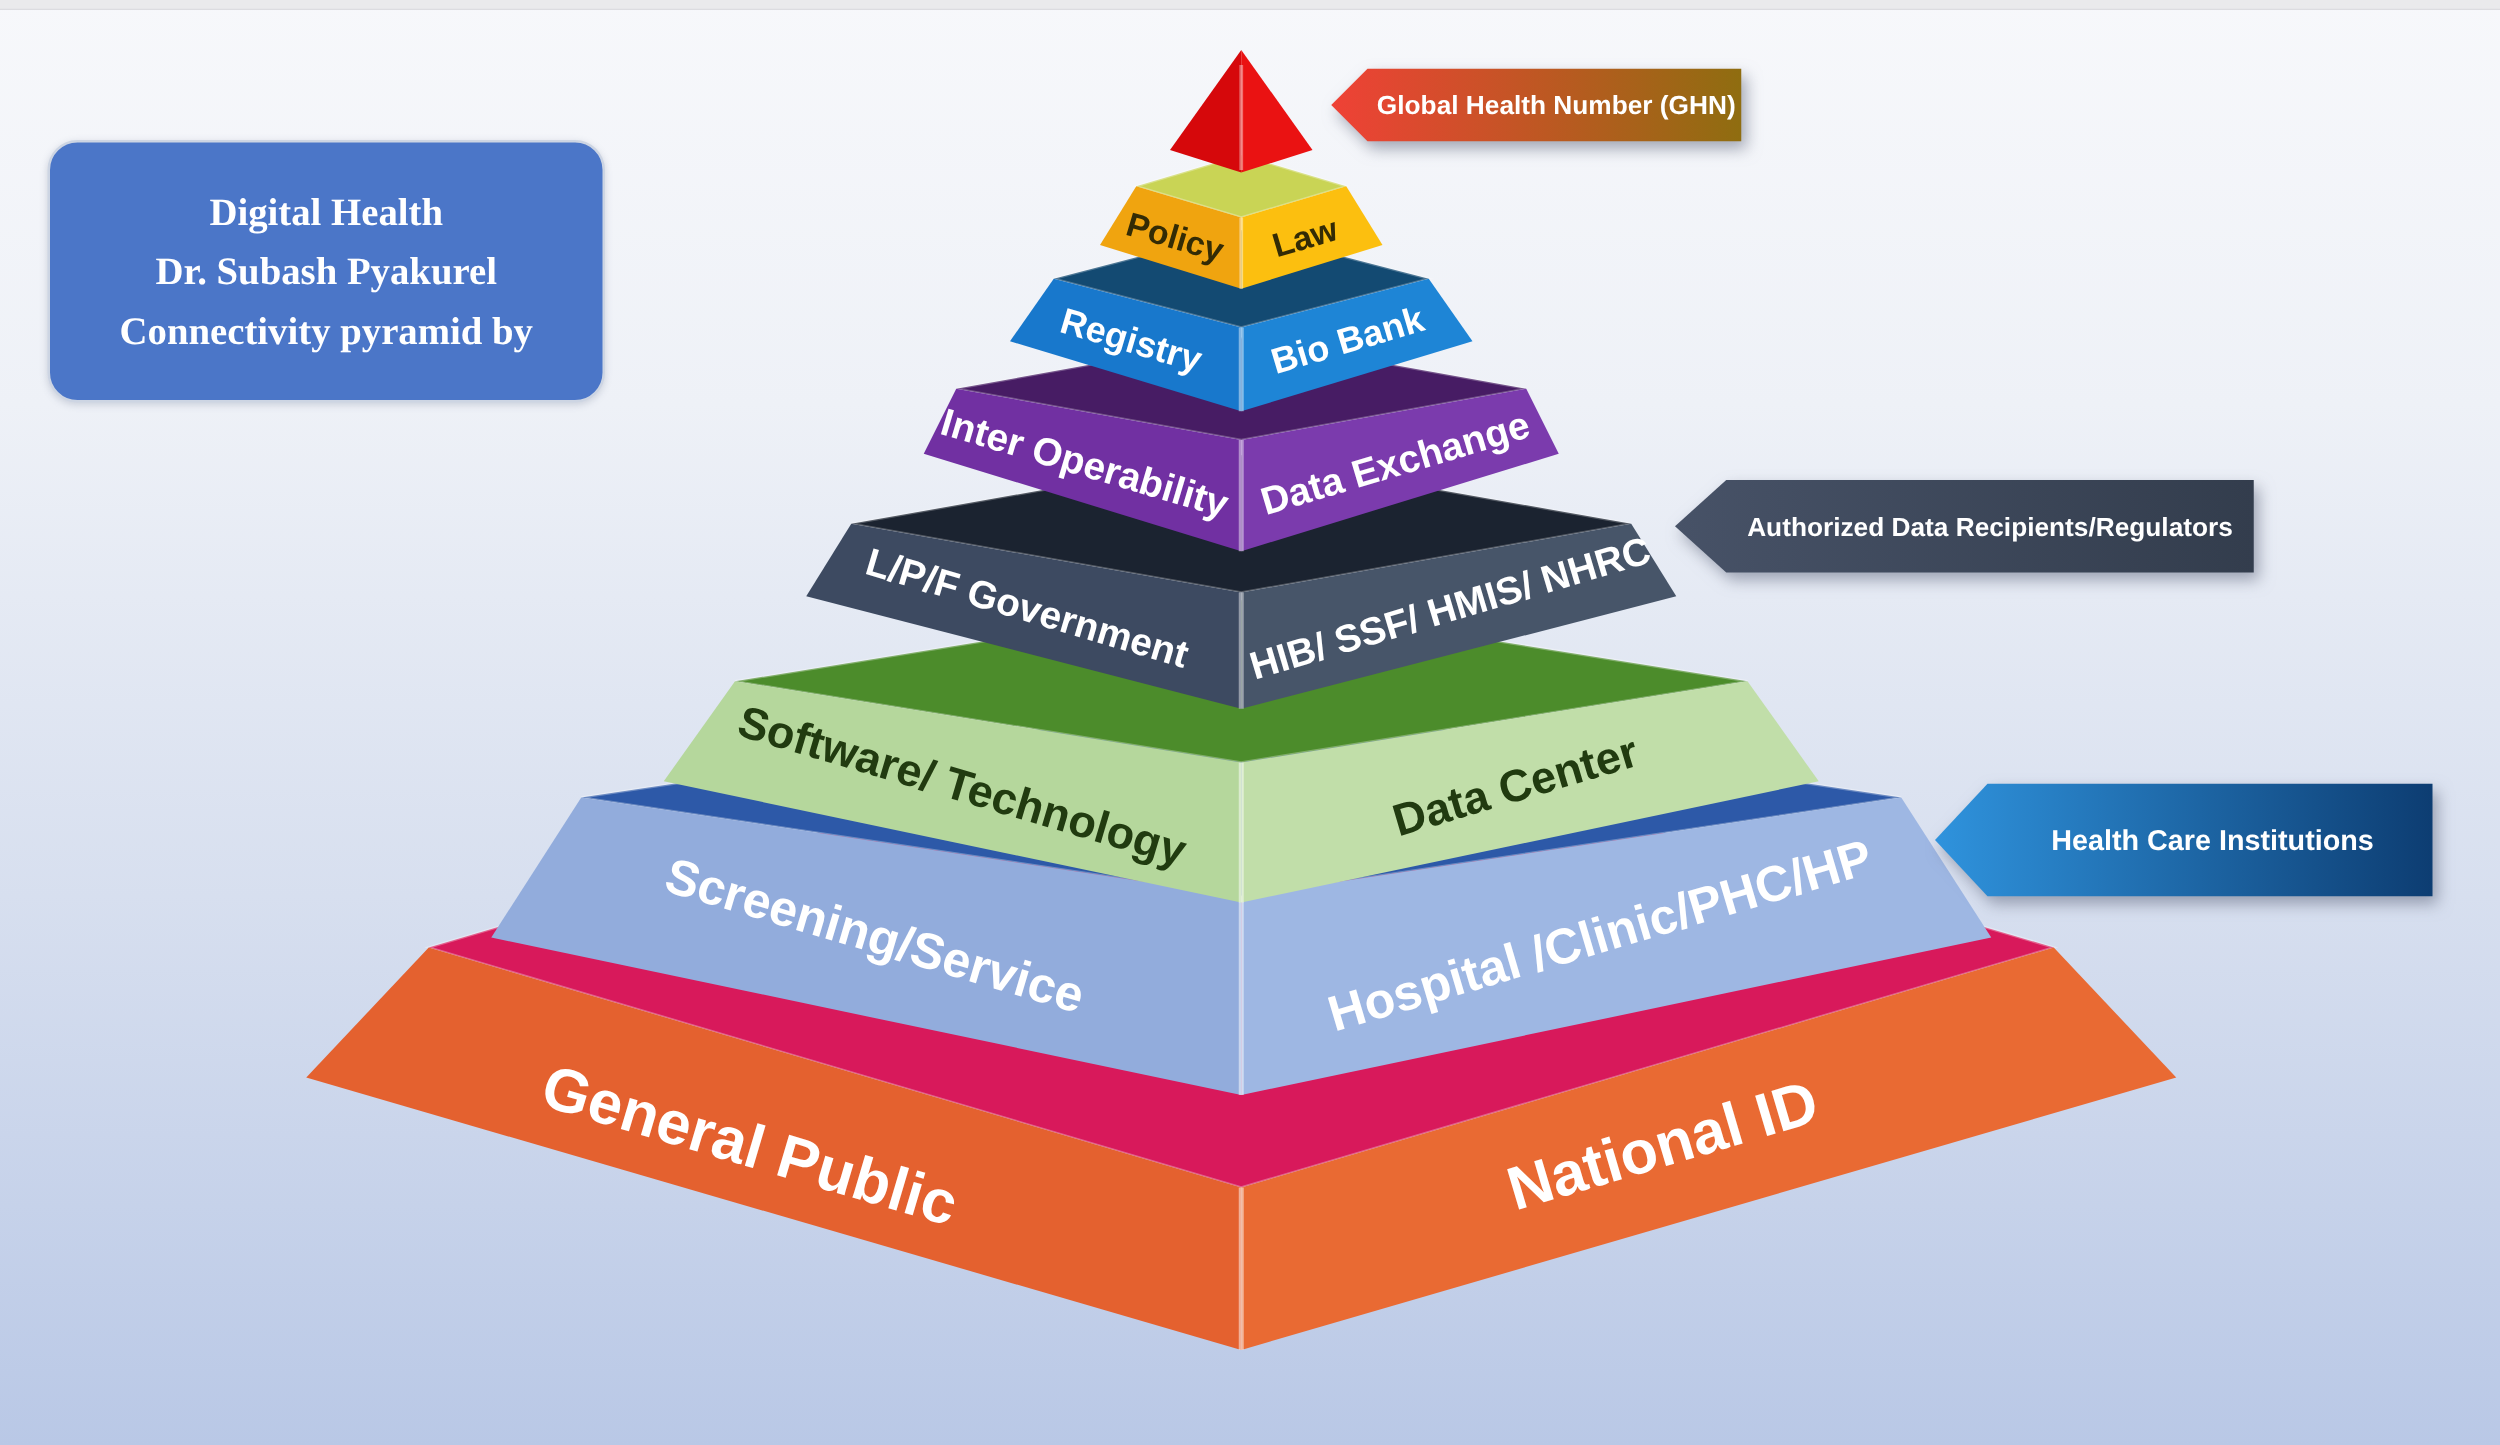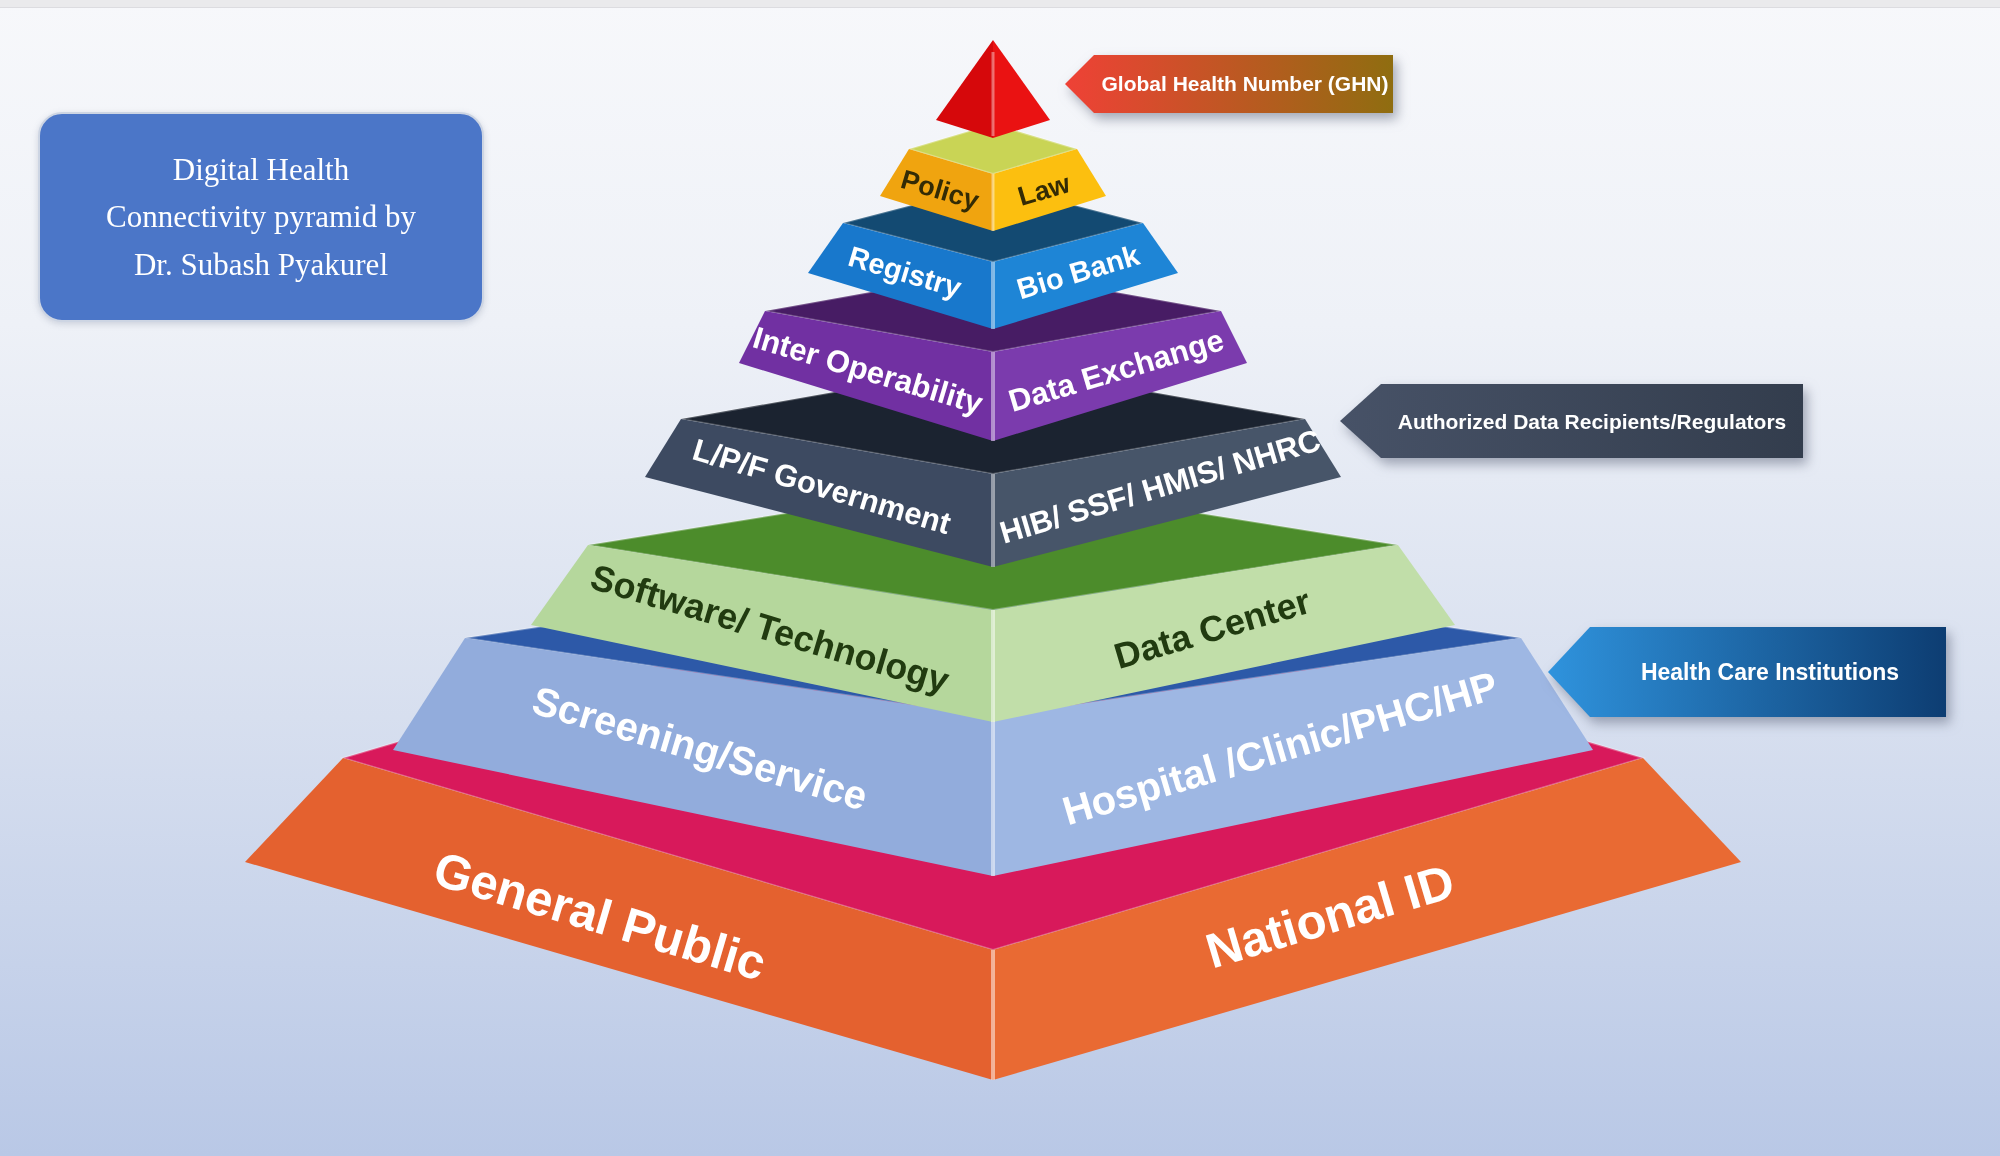--- a/index.html
+++ b/index.html
@@ -11,36 +11,36 @@
   .top-strip{
     position:absolute;left:0;top:0;width:2000px;height:7px;
     background:#eaeaec;border-bottom:1px solid #dcdce0;
   }
   .title-box{
     position:absolute;left:38px;top:112px;width:442px;height:206px;
     background:#4b76c8;border:2px solid #cdd5e3;border-radius:24px;
     box-shadow:0 2px 6px rgba(100,110,140,.25);
     display:flex;flex-direction:column;justify-content:center;align-items:center;
     color:#ffffff;font-family:"Liberation Serif", serif;
-    font-size:31px;font-weight:400;line-height:1.52;text-align:center;
+    font-size:31px;font-weight:700;line-height:1.52;text-align:center;
   }
   .stage{position:absolute;left:0;top:0;}
   .co{filter:drop-shadow(4px 6px 6px rgba(96,104,126,.55));}
   .face-label{font-family:"Liberation Sans", sans-serif;font-weight:600;}
   .co-label{font-family:"Liberation Sans", sans-serif;font-weight:700;}
 </style>
 </head>
 <body>
 
 <div class="top-strip"></div>
 
 <div class="title-box">
   <span>Digital Health</span>
+  <span>Dr. Subash Pyakurel</span>
   <span>Connectivity pyramid by</span>
-  <span>Dr. Subash Pyakurel</span>
 </div>
 
 <svg class="stage" width="2000" height="1156" viewBox="0 0 2000 1156">
   <defs>
     <linearGradient id="g-ghn" x1="0" y1="0" x2="1" y2="0">
       <stop offset="0" stop-color="#ef4136"></stop>
       <stop offset="1" stop-color="#8f6d10"></stop>
     </linearGradient>
     <linearGradient id="g-auth" x1="0" y1="0" x2="1" y2="0">
       <stop offset="0" stop-color="#475267"></stop>

